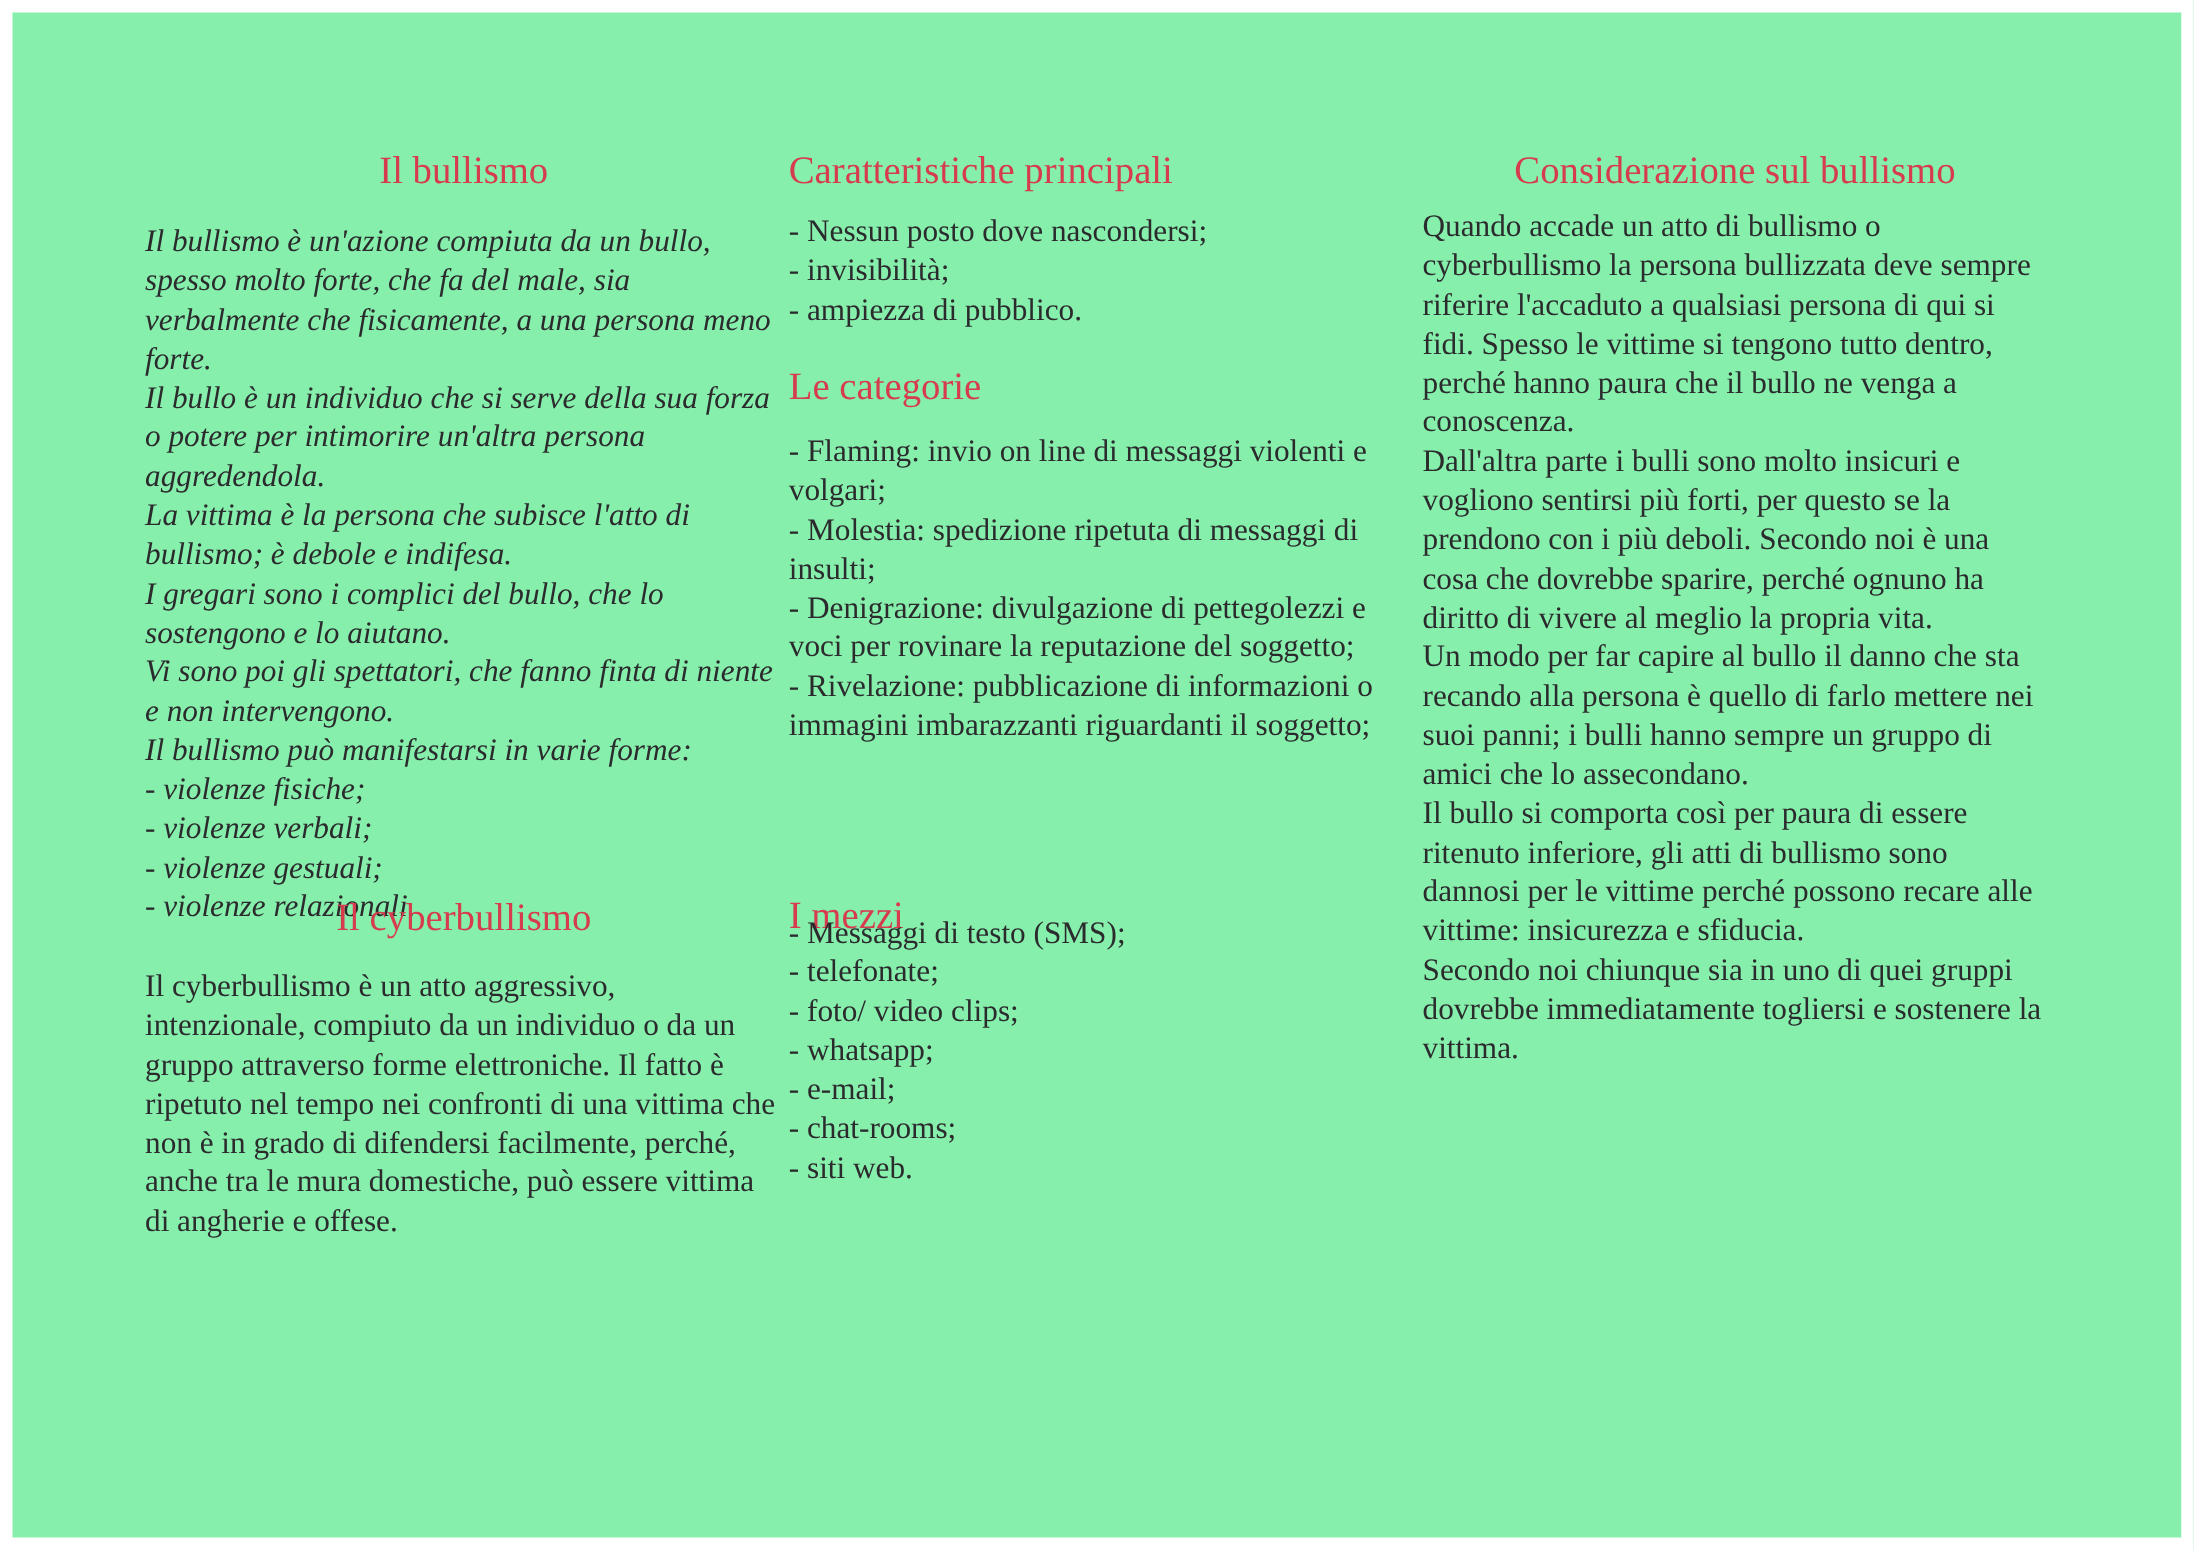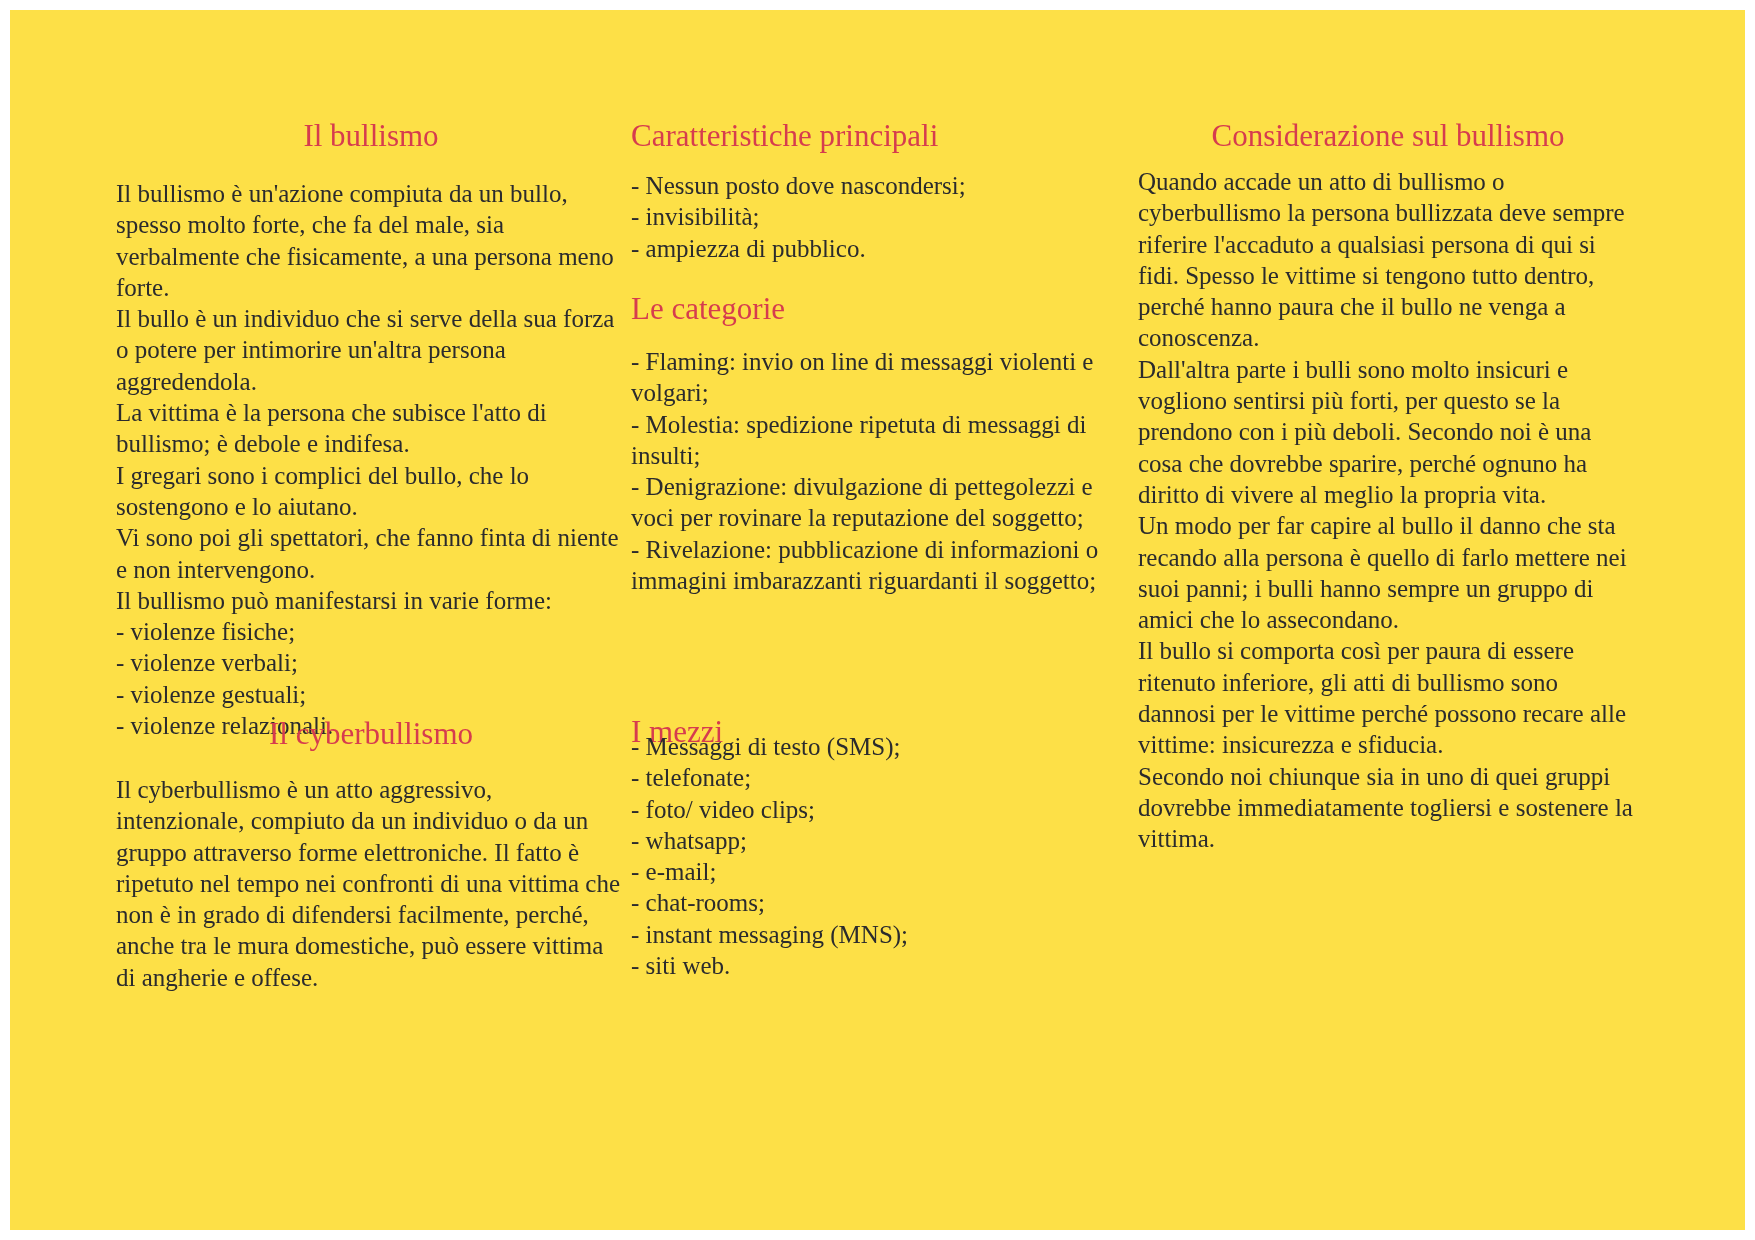--- a/index.html
+++ b/index.html
@@ -14,21 +14,21 @@
       overflow: hidden;
       font-family: "Liberation Serif", "DejaVu Serif", serif;
       color: #2b2b2d;
     }
     .page {
       position: absolute;
       left: 10px;
       top: 10px;
       width: 1735px;
       height: 1220px;
-      background: #fde047;
+      background: #86efac;
     }
     .col {
       position: absolute;
       top: 0;
       font-size: 25px;
       line-height: 31.3px;
     }
     .col-1 { left: 106px; width: 510px; }
     .col-2 { left: 621px; width: 500px; }
     .col-3 { left: 1128px; width: 500px; }
@@ -61,21 +61,21 @@
     ul.dash li::before { content: "- "; }
   </style>
 </head>
 <body>
 
 <div class="page">
 
   <div class="col col-1">
     <h2 class="center" style="top:108px;">Il bullismo</h2>
 
-    <div class="block" style="top:168px;">
+    <div class="block" style="top:168px;font-style:italic;">
       <p>Il bullismo è un'azione compiuta da un bullo, spesso molto forte, che fa del male, sia verbalmente che fisicamente, a una persona meno forte.</p>
       <p>Il bullo è un individuo che si serve della sua forza o potere per intimorire un'altra persona aggredendola.</p>
       <p>La vittima è la persona che subisce l'atto di bullismo; è debole e indifesa.</p>
       <p>I gregari sono i complici del bullo, che lo sostengono e lo aiutano.</p>
       <p>Vi sono poi gli spettatori, che fanno finta di niente e non intervengono.</p>
       <p>Il bullismo può manifestarsi in varie forme:</p>
       <ul class="dash">
         <li>violenze fisiche;</li>
         <li>violenze verbali;</li>
         <li>violenze gestuali;</li>
@@ -110,21 +110,20 @@
 
     <h2 style="top:704px; left:0;">I mezzi</h2>
 
     <ul class="dash block" style="top:721px;">
       <li>Messaggi di testo (SMS);</li>
       <li>telefonate;</li>
       <li>foto/ video clips;</li>
       <li>whatsapp;</li>
       <li>e-mail;</li>
       <li>chat-rooms;</li>
-      <li>instant messaging (MNS);</li>
       <li>siti web.</li>
     </ul>
   </div>
 
   <div class="col col-3">
     <h2 class="center" style="top:108px;">Considerazione sul bullismo</h2>
 
     <div class="block" style="top:156px;">
       <p>Quando accade un atto di bullismo o cyberbullismo la persona bullizzata deve sempre riferire l'accaduto a qualsiasi persona di qui si fidi. Spesso le vittime si tengono tutto dentro, perché hanno paura che il bullo ne venga a conoscenza.</p>
       <p>Dall'altra parte i bulli sono molto insicuri e vogliono sentirsi più forti, per questo se la prendono con i più deboli. Secondo noi è una cosa che dovrebbe sparire, perché ognuno ha diritto di vivere al meglio la propria vita.</p>

